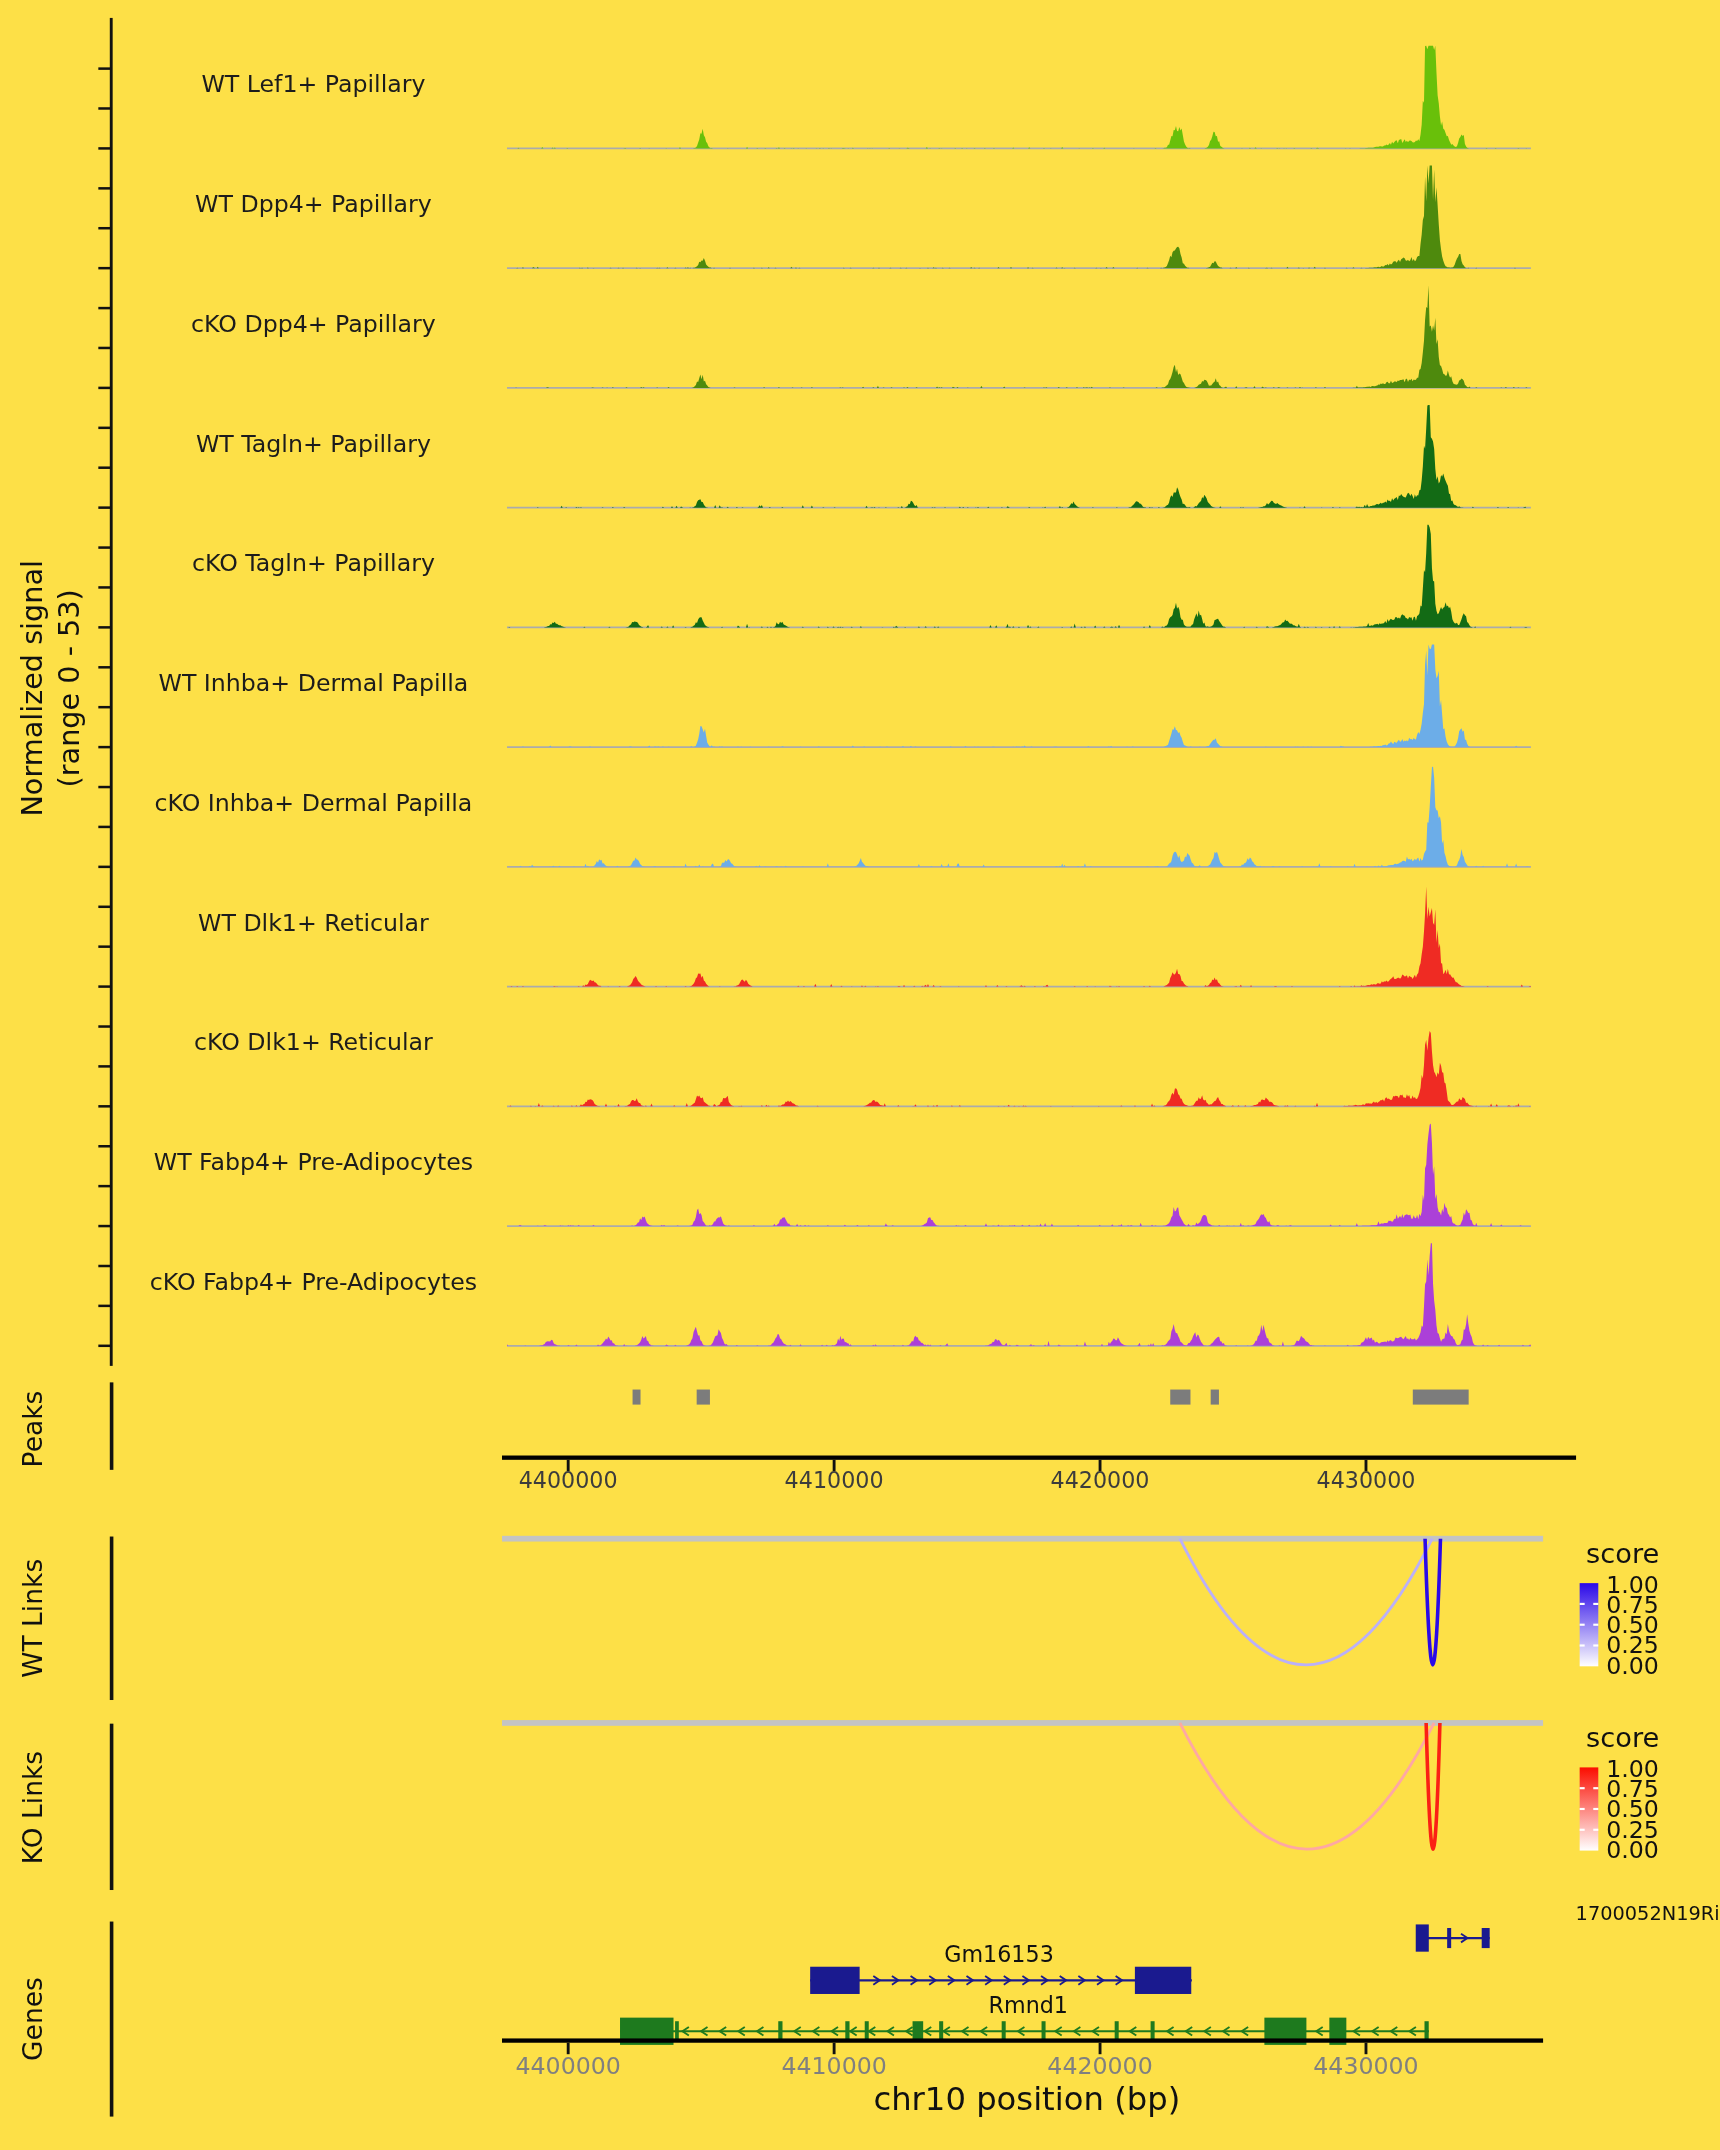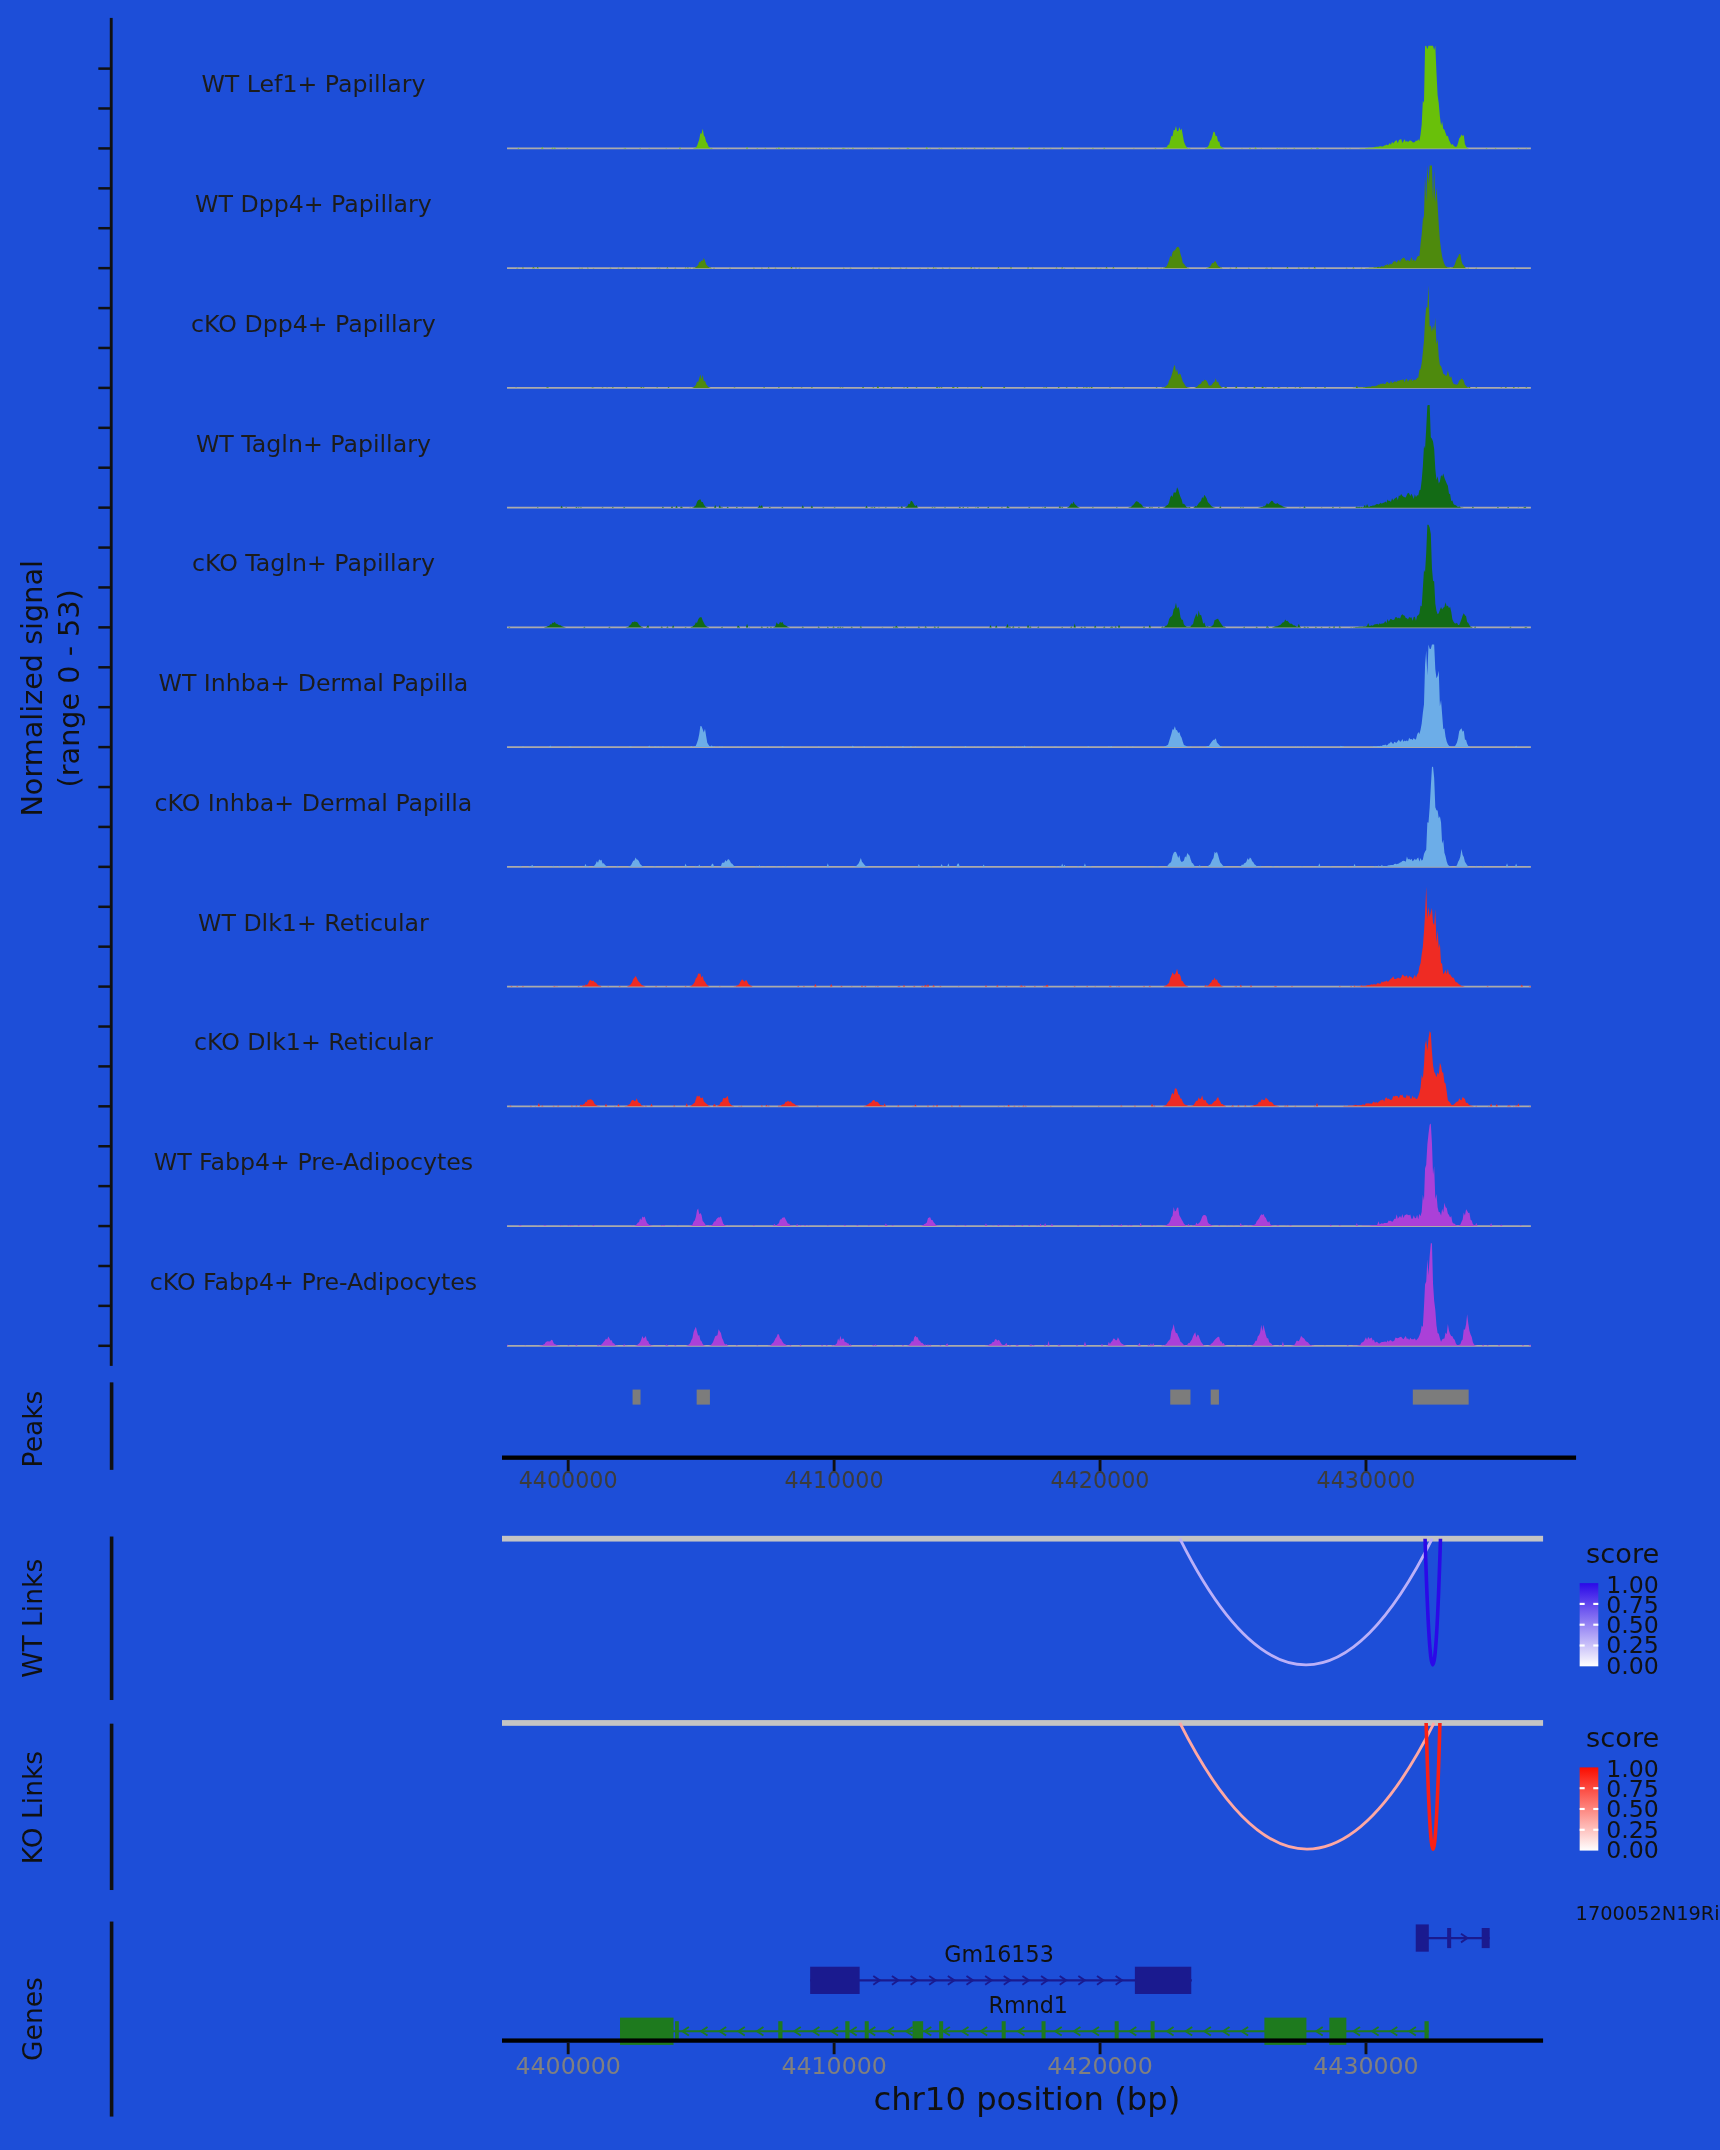--- a/index.html
+++ b/index.html
@@ -1,16 +1,16 @@
 <!DOCTYPE html>
 <html style="font-size:11.5px"><head>
 <meta charset="utf-8">
 <style>
   html,body{margin:0;padding:0;background:#ffffff;}
-  .canvas{position:relative;width:1721px;height:2151px;background:#1d4ed8;overflow:hidden;
+  .canvas{position:relative;width:1721px;height:2151px;background:#fde047;overflow:hidden;
           font-family:"DejaVu Sans","Liberation Sans",sans-serif;}
   svg text{font-family:"DejaVu Sans","Liberation Sans",sans-serif;}
 </style>
 </head>
 <body>
 
 <div class="canvas">
   <svg id="plot" width="1721" height="2151" viewBox="0 0 2400 3000">
     <defs id="grad-defs">
         <linearGradient id="gradWT" x1="0" y1="0" x2="0" y2="1">

